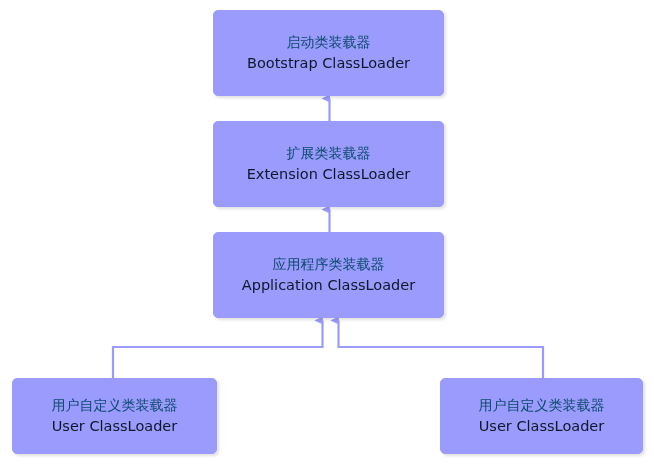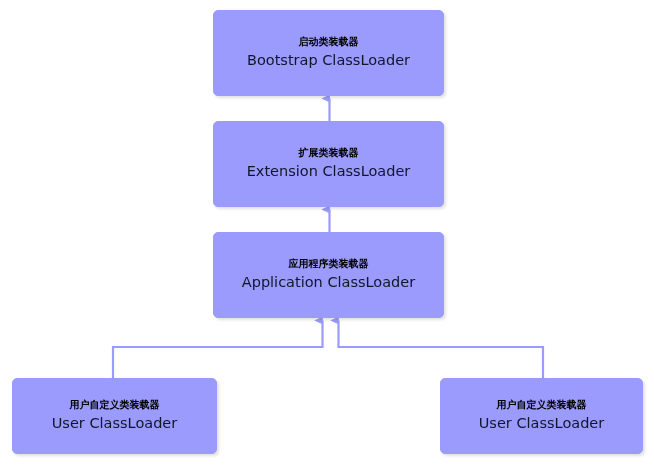--- a/index.html
+++ b/index.html
@@ -36,24 +36,23 @@
     display: flex;
     flex-direction: column;
     align-items: center;
     justify-content: center;
     text-align: center;
     color: #333333;
     line-height: 1.45;
     z-index: 2;
   }
   .node-line-cn {
-    font-size: 10px;
-    color: #000000;
+    font-size: 14px;
+    color: #0c4a6e;
     white-space: nowrap;
-    font-weight: bold;
   }
   .node-line-en {
     font-size: 14.5px;
     color: #0f172a;
     white-space: nowrap;
   }
 
   
   #node-bootstrap   { left: 213px; top: 10px;  width: 231px; height: 86px; }
   #node-extension   { left: 213px; top: 121px; width: 231px; height: 86px; }

